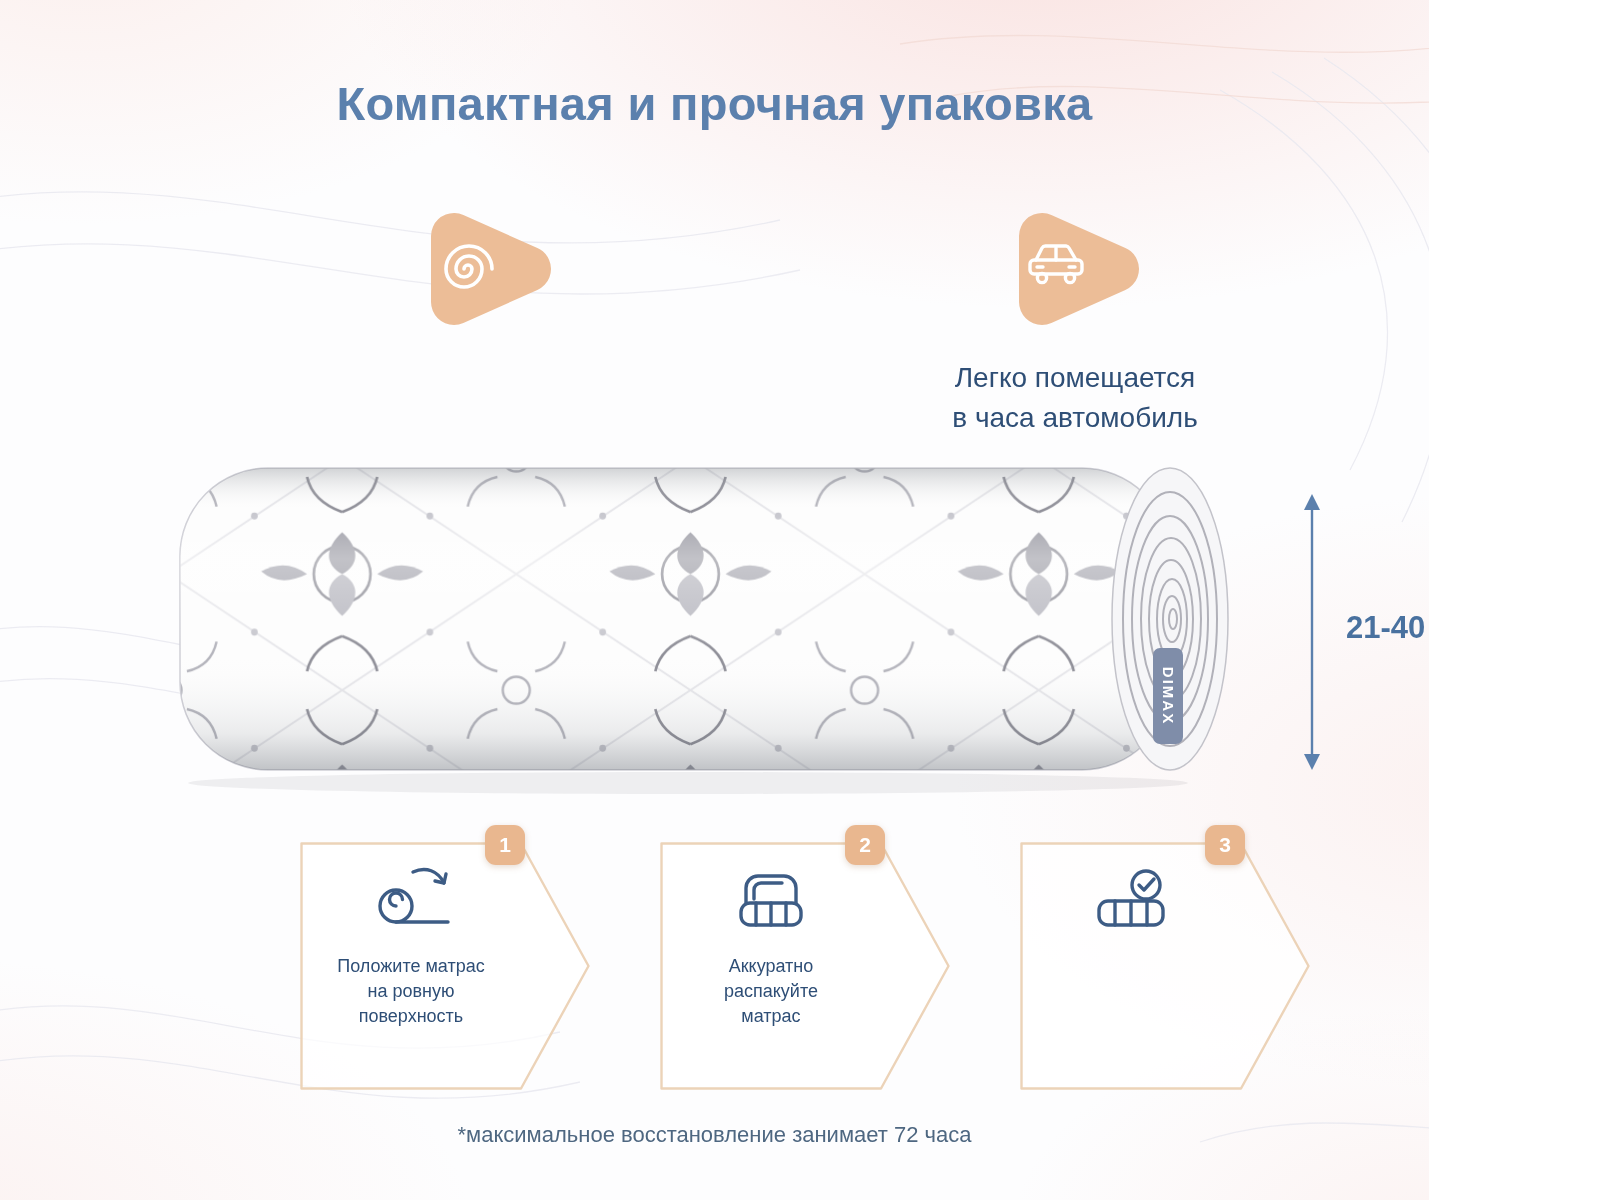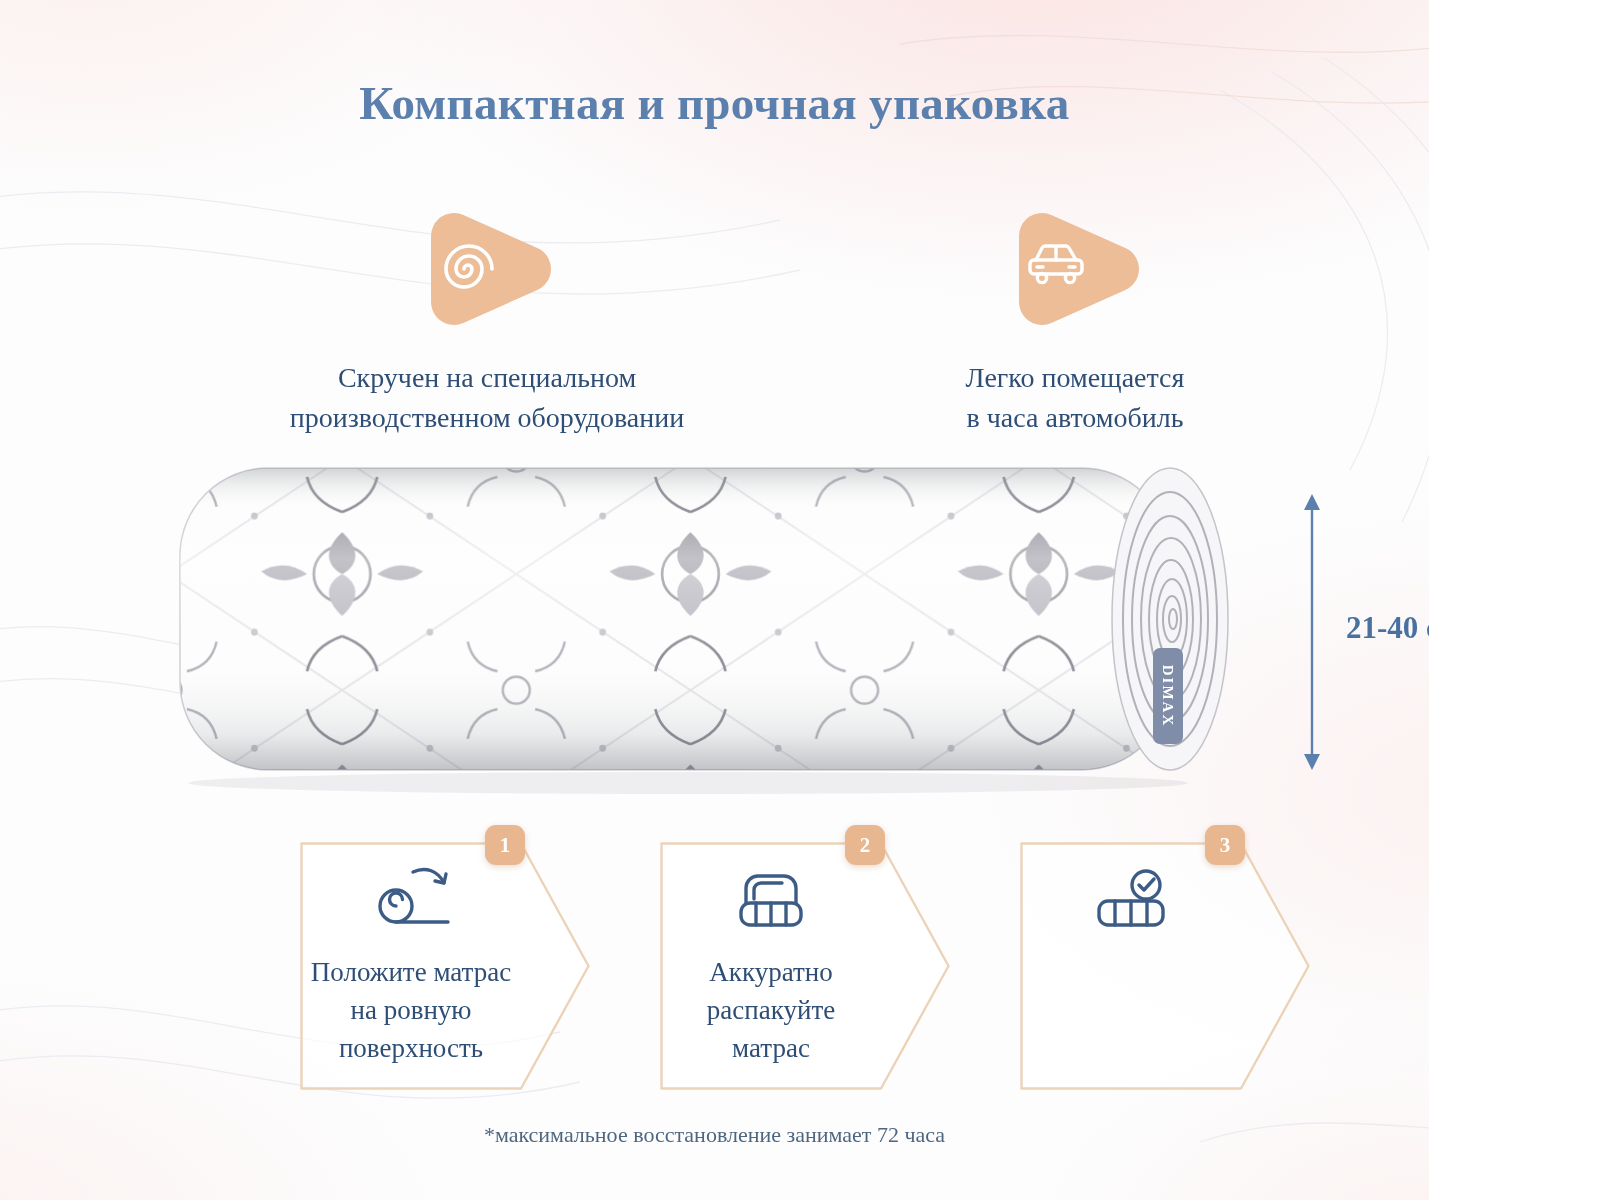--- a/index.html
+++ b/index.html
@@ -1,19 +1,19 @@
 <!DOCTYPE html>
 <html><head>
 <meta charset="utf-8">
 <style>
   * { margin:0; padding:0; box-sizing:border-box; }
   body { width:1600px; }
   .page {
     position:relative; width:1429px; height:1200px; overflow:hidden;
-    font-family:Liberation Serif, serif;
+    font-family:Liberation Sans, sans-serif;
     background:
       radial-gradient(1050px 560px at 73% -6%, rgba(246,200,195,.50), rgba(246,200,195,0) 68%),
       radial-gradient(760px 420px at 6% -4%, rgba(249,219,212,.38), rgba(249,219,212,0) 65%),
       radial-gradient(820px 460px at 104% 66%, rgba(247,210,204,.28), rgba(247,210,204,0) 65%),
       radial-gradient(900px 430px at -6% 102%, rgba(248,216,210,.30), rgba(248,216,210,0) 62%),
       radial-gradient(700px 380px at 100% 103%, rgba(248,214,208,.26), rgba(248,214,208,0) 60%),
       #fdfdfe;
     padding-left: 44px;
   }
   .bg-waves { position:absolute; inset:0; z-index:0; }
@@ -37,21 +37,21 @@
   .step { position:absolute; top:0; width:290px; height:248px; }
   .step-pos-1 { left:0; } .step-pos-2 { left:360px; } .step-pos-3 { left:720px; }
   .chevron { position:absolute; left:0; top:0; }
   .badge {
     position:absolute; left:185px; top:-17px; width:40px; height:40px; border-radius:11px;
     background:#e9b78f; color:#fff; font-size:21px; font-weight:700;
     display:flex; align-items:center; justify-content:center;
     box-shadow:0 2px 6px rgba(160,110,70,.25);
   }
   .step-icon { position:absolute; left:69px; top:17px; width:84px; height:76px; }
-  .step-text { position:absolute; left:-9px; top:112px; width:240px; text-align:center; font-size:27px; line-height:1.4; color:#2e4e76; white-space:pre-line; }
+  .step-text { position:absolute; left:-9px; top:112px; width:240px; text-align:center; font-size:18px; line-height:1.4; color:#2e4e76; white-space:pre-line; }
 
   .footnote { left:0; right:0; top:1122px; text-align:center; font-size:22px; color:#4e6781; }
 </style>
 </head>
 <body>
 
 <div class="page">
 
   <svg class="bg-waves" viewBox="0 0 1600 1200" width="1600" height="1200">
     <g fill="none" stroke="#e9e9f0" stroke-width="1.3" opacity=".85">
@@ -73,22 +73,20 @@
     </g>
   </svg>
 
   <h1 class="layer title">Компактная и прочная упаковка</h1>
 
   <div class="layer feature feature-1">
     <svg class="tri" viewBox="0 0 150 150">
       <polygon points="42,42 42,108 116,75" fill="#ecbd97" stroke="#ecbd97" stroke-width="46" stroke-linejoin="round"></polygon>
       <path d="M52 75 a4 4 0 1 1 8 0 a8 8 0 1 1 -16 0 a13 13 0 1 1 26 0 a18 18 0 1 1 -36 0 a23 23 0 1 1 46 0" fill="none" stroke="#ffffff" stroke-width="3.6" stroke-linecap="round"></path>
     </svg>
-    <p class="feature-text">Скручен на специальном
-производственном оборудовании</p>
   </div>
 
   <div class="layer feature feature-2">
     <svg class="tri" viewBox="0 0 150 150">
       <polygon points="42,42 42,108 116,75" fill="#ecbd97" stroke="#ecbd97" stroke-width="46" stroke-linejoin="round"></polygon>
       <g fill="none" stroke="#ffffff" stroke-width="3.4" stroke-linecap="round" stroke-linejoin="round" transform="translate(28,42)">
         <path d="M8 24 l6 -12 a4 4 0 0 1 4 -2 h20 a4 4 0 0 1 3 2 l7 12"></path>
         <rect x="2" y="24" width="52" height="14" rx="4"></rect>
         <circle cx="14" cy="42" r="4.6"></circle>
         <circle cx="42" cy="42" r="4.6"></circle>

